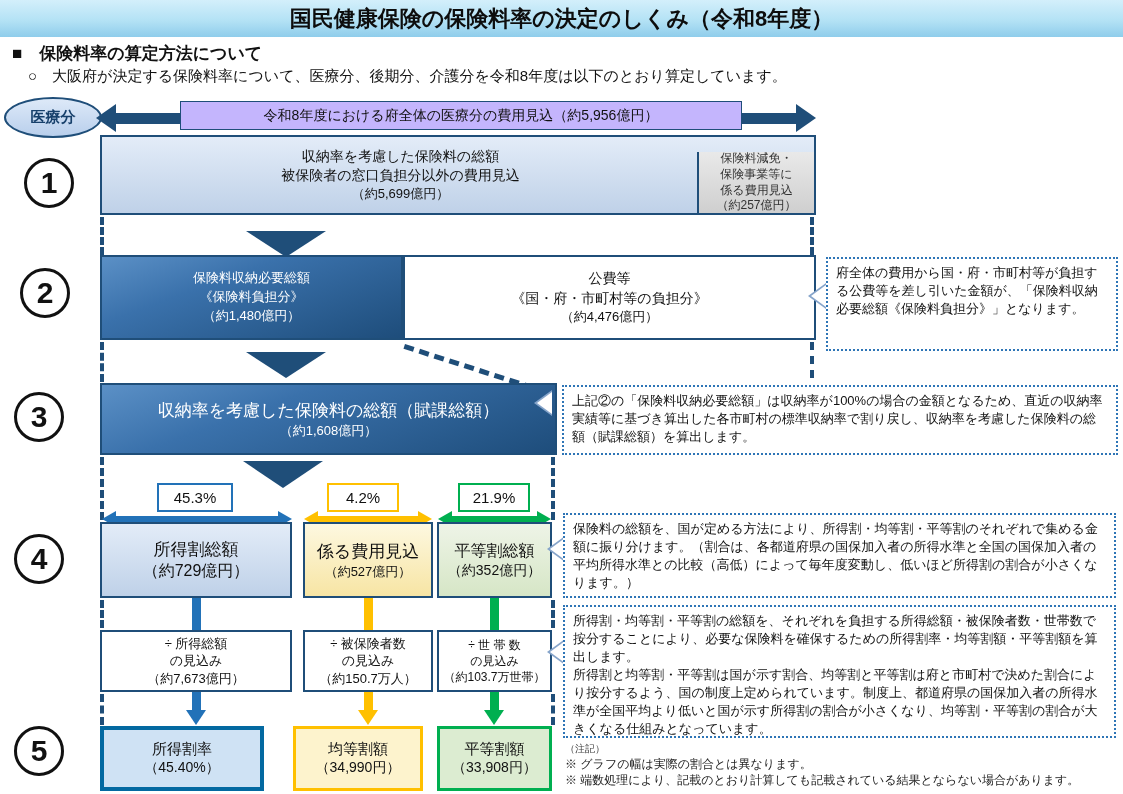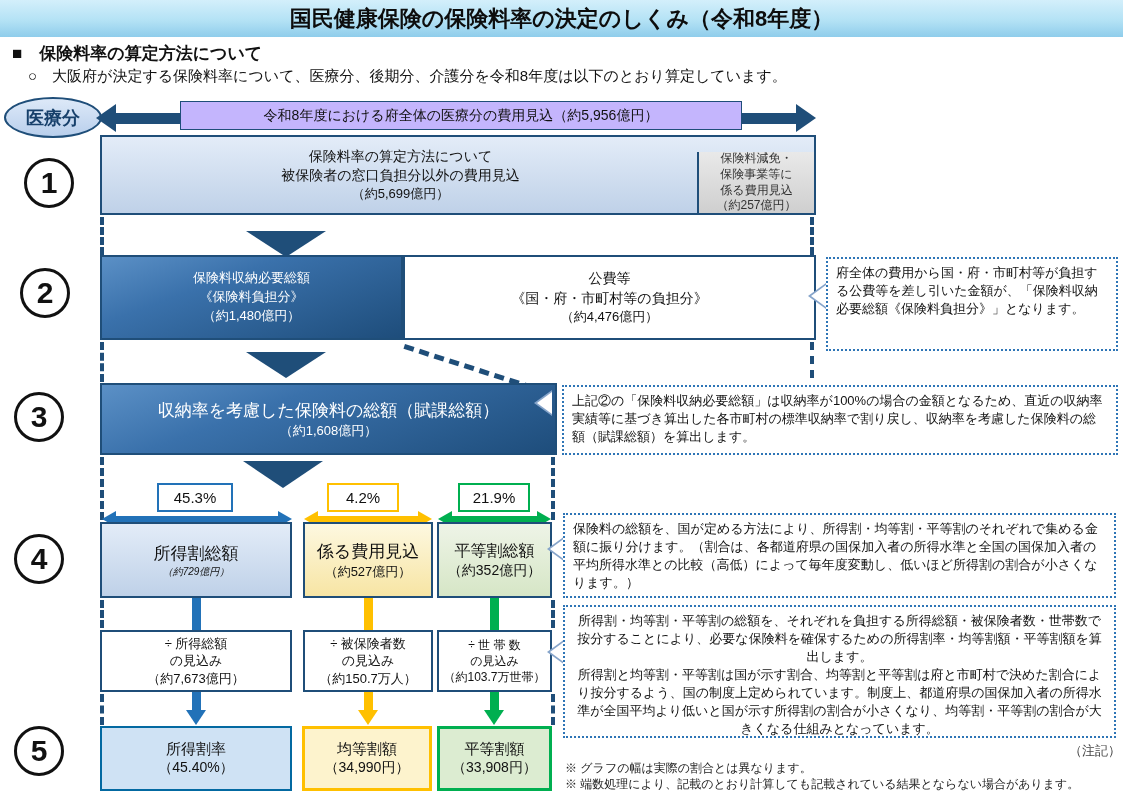--- a/index.html
+++ b/index.html
@@ -10,21 +10,21 @@
   .title-band{left:0;top:0;width:1123px;height:37px;
     background:linear-gradient(180deg,#d3effb 0%,#b4e2f5 55%,#8fcdeb 100%);
     display:flex;align-items:center;justify-content:center;}
   .title-band .t{font-size:22px;font-weight:bold;color:#0d0d0d;}
   .h2{left:12px;top:42px;font-size:17px;font-weight:bold;}
   .h3{left:28px;top:67px;font-size:15px;}
   
   .badge{left:4px;top:97px;width:98px;height:41px;border:2px solid #1f4e79;border-radius:50%;
     background:linear-gradient(180deg,#dde9f8 0%,#b9cfec 100%);
     display:flex;align-items:center;justify-content:center;
-    font-size:18px;font-weight:bold;color:#17406b;}
+    font-size:15px;font-weight:bold;color:#17406b;}
   
   .box{border:2.5px solid #1f4e79;display:flex;flex-direction:column;align-items:center;
        justify-content:center;text-align:center;}
   .dark{background:linear-gradient(160deg,#5b90c6 0%,#3a71ab 35%,#1e4d7b 100%);color:#fff;}
   .lightblue{background:linear-gradient(180deg,#e3ecf8 0%,#bfd1e8 100%);}
   .lightyellow{background:linear-gradient(180deg,#fdf8e0 0%,#f7e5a4 100%);}
   .lightgreen{background:linear-gradient(180deg,#eef4e7 0%,#d6e6c6 100%);}
   .gray{background:linear-gradient(180deg,#e9e9e9 0%,#cfcfcf 100%);color:#333;}
   .callout{border:2px dotted #2e75b6;background:#fff;font-size:13px;line-height:1.38;
            padding:5px 8px;color:#111;}
@@ -60,21 +60,21 @@
   <div class="abs box" style="left:180px;top:101px;width:562px;height:29px;border-width:1.5px;background:#c4b5fd;font-size:14px;">令和8年度における府全体の医療分の費用見込（約5,956億円）</div>
 
   <div class="abs circ" style="left:24px;top:158px;">1</div>
   <div class="abs circ" style="left:20px;top:268px;">2</div>
   <div class="abs circ" style="left:14px;top:392px;">3</div>
   <div class="abs circ" style="left:14px;top:534px;">4</div>
   <div class="abs circ" style="left:14px;top:726px;">5</div>
 
   <div class="abs box lightblue" style="left:100px;top:135px;width:716px;height:80px;">
     <div style="position:absolute;left:0;top:0;bottom:0;right:115px;display:flex;flex-direction:column;align-items:center;justify-content:center;font-size:14px;line-height:1.35;">
-      <span>保険料率の算定方法について</span>
+      <span>収納率を考慮した保険料の総額</span>
       <span>被保険者の窓口負担分以外の費用見込</span>
       <span style="font-size:13px;">（約5,699億円）</span>
     </div>
     <div class="gray" style="position:absolute;top:15px;bottom:0;right:0;width:115px;border-left:2.5px solid #1f4e79;display:flex;flex-direction:column;align-items:center;justify-content:center;font-size:12px;line-height:1.3;">
       <span>保険料減免・</span>
       <span>保険事業等に</span>
       <span>係る費用見込</span>
       <span>（約257億円）</span>
     </div>
   </div>
@@ -127,21 +127,21 @@
   <div class="abs tri" style="left:304px;top:511px;border-top:8px solid transparent;border-bottom:8px solid transparent;border-right:14px solid #ffc000;"></div>
   <div class="abs" style="left:316px;top:516px;width:104px;height:6px;background:#ffc000;"></div>
   <div class="abs tri" style="left:418px;top:511px;border-top:8px solid transparent;border-bottom:8px solid transparent;border-left:14px solid #ffc000;"></div>
 
   <div class="abs tri" style="left:438px;top:511px;border-top:8px solid transparent;border-bottom:8px solid transparent;border-right:14px solid #00af50;"></div>
   <div class="abs" style="left:450px;top:516px;width:89px;height:6px;background:#00af50;"></div>
   <div class="abs tri" style="left:537px;top:511px;border-top:8px solid transparent;border-bottom:8px solid transparent;border-left:14px solid #00af50;"></div>
 
   <div class="abs box lightblue" style="left:100px;top:522px;width:192px;height:76px;">
     <span style="font-size:17px;">所得割総額</span>
-    <span style="font-size:10px;font-style:italic;">（約729億円）</span>
+    <span style="font-size:16px;">（約729億円）</span>
   </div>
   <div class="abs box lightyellow" style="left:303px;top:522px;width:130px;height:76px;">
     <span style="font-size:17px;">係る費用見込</span>
     <span style="font-size:13px;">（約527億円）</span>
   </div>
   <div class="abs box lightgreen" style="left:437px;top:522px;width:115px;height:76px;">
     <span style="font-size:16px;">平等割総額</span>
     <span style="font-size:14px;">（約352億円）</span>
   </div>
 
@@ -166,45 +166,45 @@
     <span>（約150.7万人）</span>
   </div>
   <div class="abs box" style="left:437px;top:630px;width:115px;height:62px;background:#fff;border-width:2px;font-size:12px;line-height:1.35;">
     <span>÷ 世 帯 数</span>
     <span>の見込み</span>
     <span>（約103.7万世帯）</span>
   </div>
 
   <div class="abs tri" style="left:547px;top:639px;border-top:13px solid transparent;border-bottom:13px solid transparent;border-right:18px solid #86a4ca;"></div>
   <div class="abs tri" style="left:550px;top:641px;border-top:11px solid transparent;border-bottom:11px solid transparent;border-right:15px solid #ffffff;"></div>
-  <div class="abs callout pre" style="left:563px;top:605px;width:553px;height:133px;text-align:center;">所得割・均等割・平等割の総額を、それぞれを負担する所得総額・被保険者数・世帯数で按分することにより、必要な保険料を確保するための所得割率・均等割額・平等割額を算出します。
+  <div class="abs callout pre" style="left:563px;top:605px;width:553px;height:133px;">所得割・均等割・平等割の総額を、それぞれを負担する所得総額・被保険者数・世帯数で按分することにより、必要な保険料を確保するための所得割率・均等割額・平等割額を算出します。
 所得割と均等割・平等割は国が示す割合、均等割と平等割は府と市町村で決めた割合により按分するよう、国の制度上定められています。制度上、都道府県の国保加入者の所得水準が全国平均より低いと国が示す所得割の割合が小さくなり、均等割・平等割の割合が大きくなる仕組みとなっています。</div>
 
   <div class="abs dashv" style="left:100px;top:694px;height:31px;"></div>
   <div class="abs dashv" style="left:551px;top:694px;height:31px;"></div>
 
   <div class="abs" style="left:192px;top:692px;width:9px;height:19px;background:#2272b8;"></div>
   <div class="abs tri" style="left:186px;top:710px;border-left:10px solid transparent;border-right:10px solid transparent;border-top:15px solid #2272b8;"></div>
   <div class="abs" style="left:364px;top:692px;width:9px;height:19px;background:#ffc000;"></div>
   <div class="abs tri" style="left:358px;top:710px;border-left:10px solid transparent;border-right:10px solid transparent;border-top:15px solid #ffc000;"></div>
   <div class="abs" style="left:490px;top:692px;width:9px;height:19px;background:#00af50;"></div>
   <div class="abs tri" style="left:484px;top:710px;border-left:10px solid transparent;border-right:10px solid transparent;border-top:15px solid #00af50;"></div>
 
-  <div class="abs box" style="left:100px;top:726px;width:192px;height:65px;border:2px solid #0369a1;background:#cfe2f4;">
+  <div class="abs box" style="left:100px;top:726px;width:164px;height:65px;border:4px solid #0369a1;background:#cfe2f4;">
     <span style="font-size:15px;">所得割率</span>
     <span style="font-size:14px;">（45.40%）</span>
   </div>
-  <div class="abs box" style="left:302px;top:726px;width:130px;height:65px;border:3px solid #ffc000;background:#fdf3cd;">
+  <div class="abs box" style="left:293px;top:726px;width:130px;height:65px;border:3px solid #ffc000;background:#fdf3cd;">
     <span style="font-size:15px;">均等割額</span>
     <span style="font-size:14px;">（34,990円）</span>
   </div>
   <div class="abs box" style="left:437px;top:726px;width:115px;height:65px;border:3px solid #00af50;background:#dcecd1;">
     <span style="font-size:15px;">平等割額</span>
     <span style="font-size:14px;">（33,908円）</span>
   </div>
 
   <div class="abs notes" style="left:565px;top:742px;width:556px;">
-    <div style="font-size:13px;color:#444;text-align:right;">（注記）</div>
+    <div style="font-size:10px;color:#444;">（注記）</div>
     <div>※ グラフの幅は実際の割合とは異なります。</div>
     <div>※ 端数処理により、記載のとおり計算しても記載されている結果とならない場合があります。</div>
   </div>
 
 </div>
 
 </body></html>

